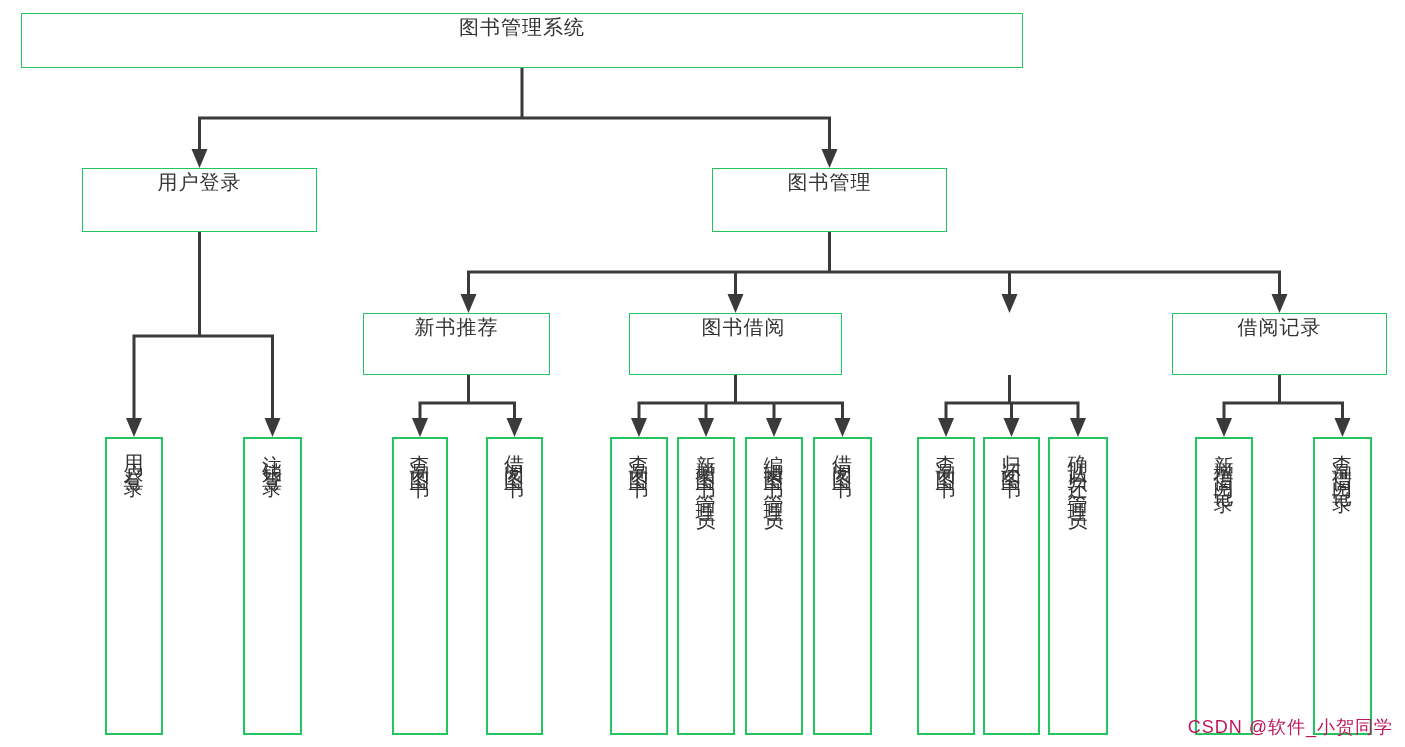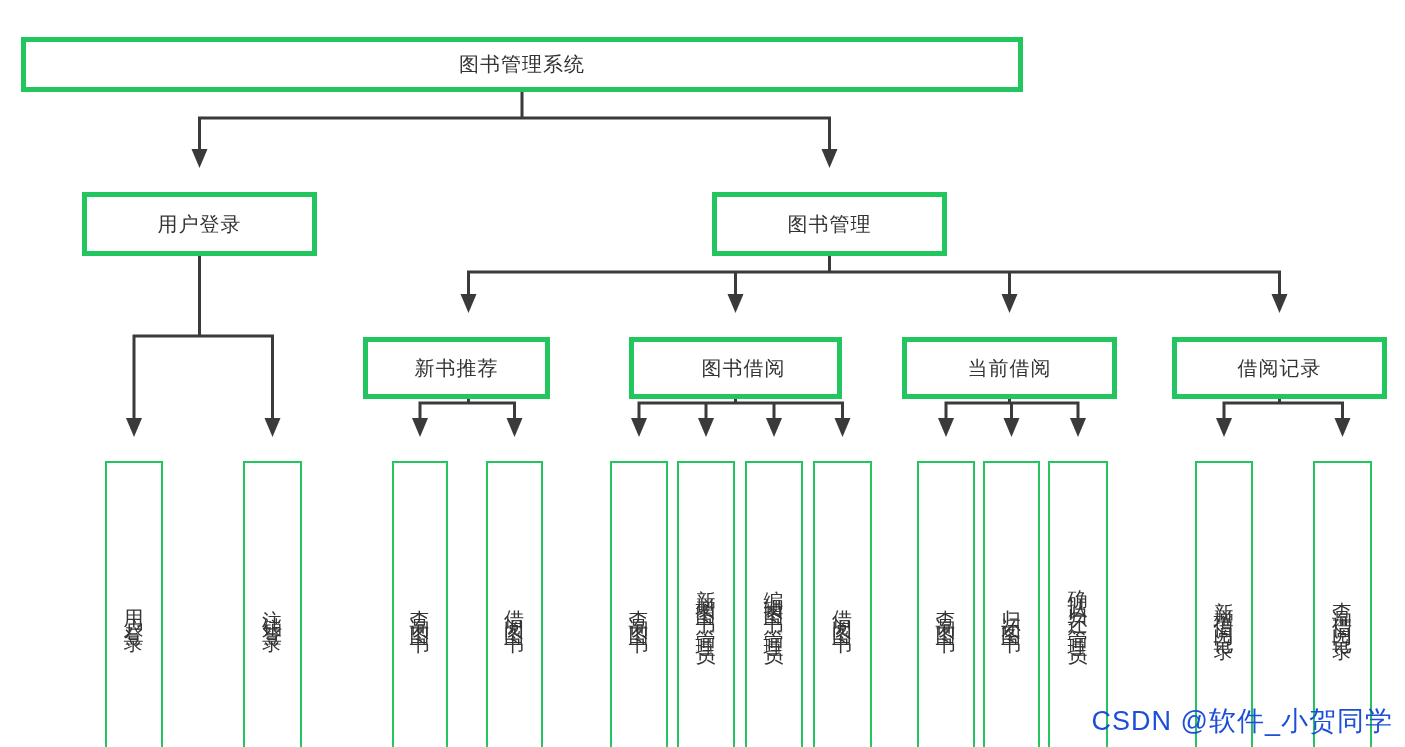--- a/index.html
+++ b/index.html
@@ -22,45 +22,43 @@
     stroke-width: 3;
     fill: none;
   }
   svg.connectors polygon {
     fill: #3a3a3a;
     stroke: none;
   }
   .box {
     position: absolute;
     background: #ffffff;
-    border: 5px solid #22c55e;
+    border: 1px solid #22c55e;
     box-sizing: border-box;
     display: flex;
-    align-items: center;
     justify-content: center;
-    margin-top: 24px;
   }
   .box.h .label {
     font-size: 20px;
     letter-spacing: 1px;
     white-space: nowrap;
   }
   .box.v { border-width: 2px; }
   .box.v .label {
     writing-mode: vertical-rl;
     font-size: 20px;
     letter-spacing: 8px;
     line-height: 1;
   }
   .watermark {
     position: absolute;
     right: 12px;
     bottom: 8px;
-    font-size: 27px;
-    color: #1d4ed8;
+    font-size: 18px;
+    color: #be185d;
     letter-spacing: 1px;
     white-space: nowrap;
   }
 </style>
 </head>
 <body>
 
 <div class="stage">
 
   <svg class="connectors" viewBox="0 0 1405 747" xmlns="http://www.w3.org/2000/svg">
@@ -123,23 +121,20 @@
   <div class="box h" style="left:712px; top:168px; width:235px; height:64px;font-family:Liberation Mono, monospace;">
     <span class="label">图书管理</span>
   </div>
 
   <div class="box h" style="left:363px; top:313px; width:187px; height:62px;">
     <span class="label">新书推荐</span>
   </div>
   <div class="box h" style="left:629px; top:313px; width:213px; height:62px;padding-left:16px;">
     <span class="label">图书借阅</span>
   </div>
-  <div class="box h" style="left:902px; top:313px; width:215px; height:62px;">
-    <span class="label">当前借阅</span>
-  </div>
   <div class="box h" style="left:1172px; top:313px; width:215px; height:62px;">
     <span class="label">借阅记录</span>
   </div>
 
   <div class="box v" style="left:105px; top:437px; width:58px; height:298px;">
     <span class="label">用户登录</span>
   </div>
   <div class="box v" style="left:243px; top:437px; width:59px; height:298px;">
     <span class="label">注销登录</span>
   </div>

